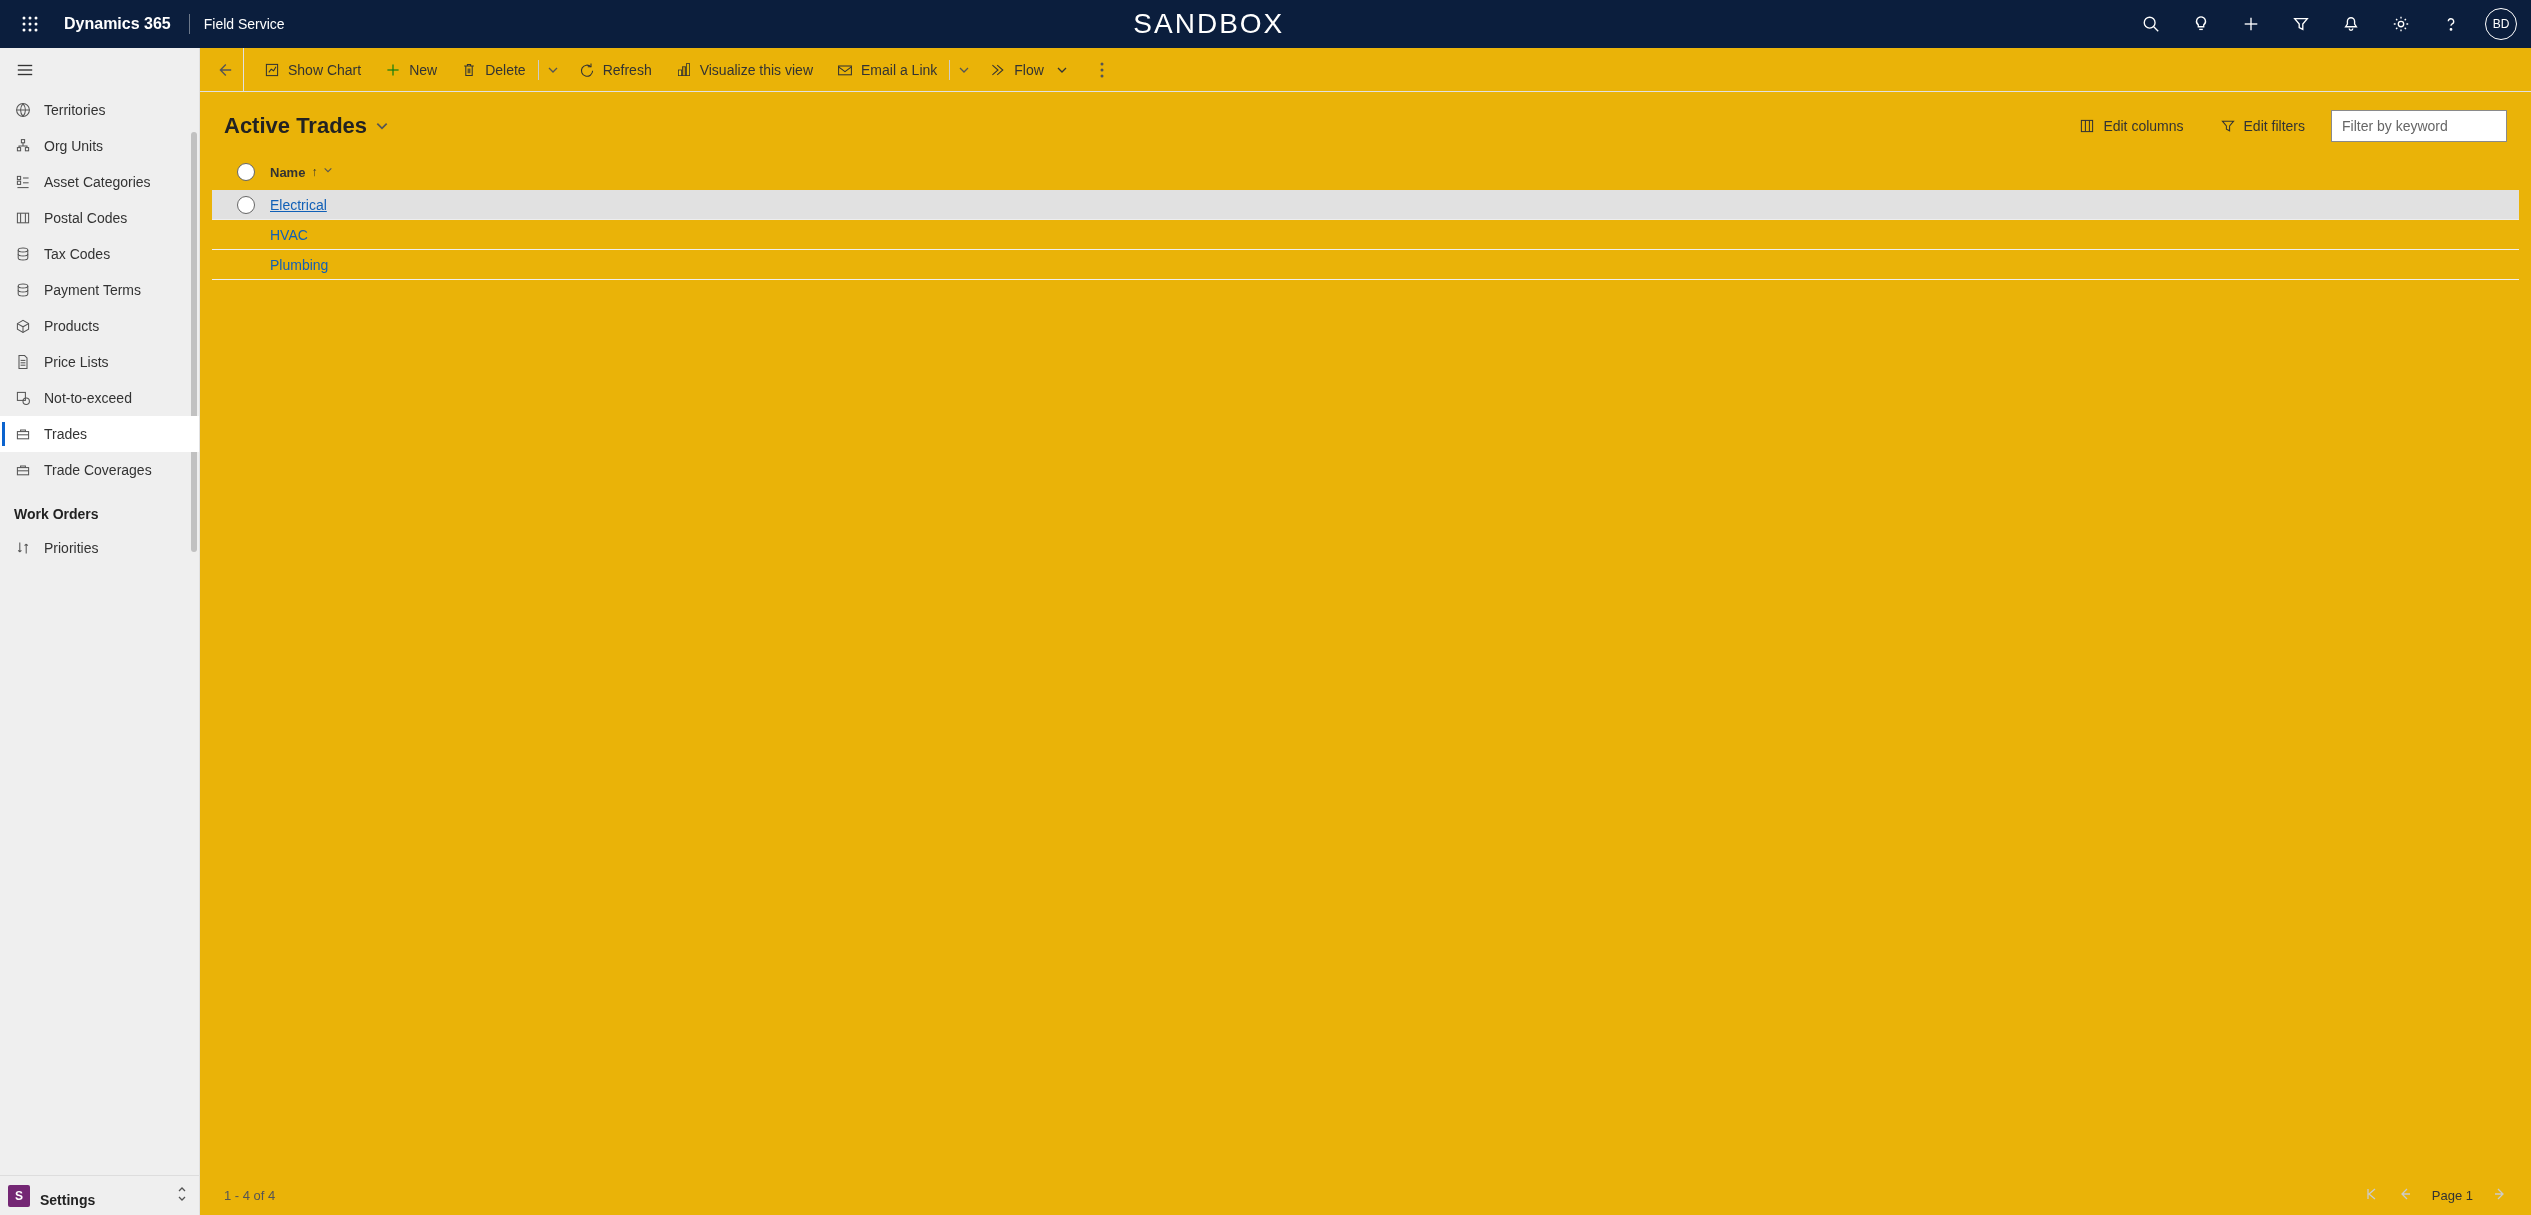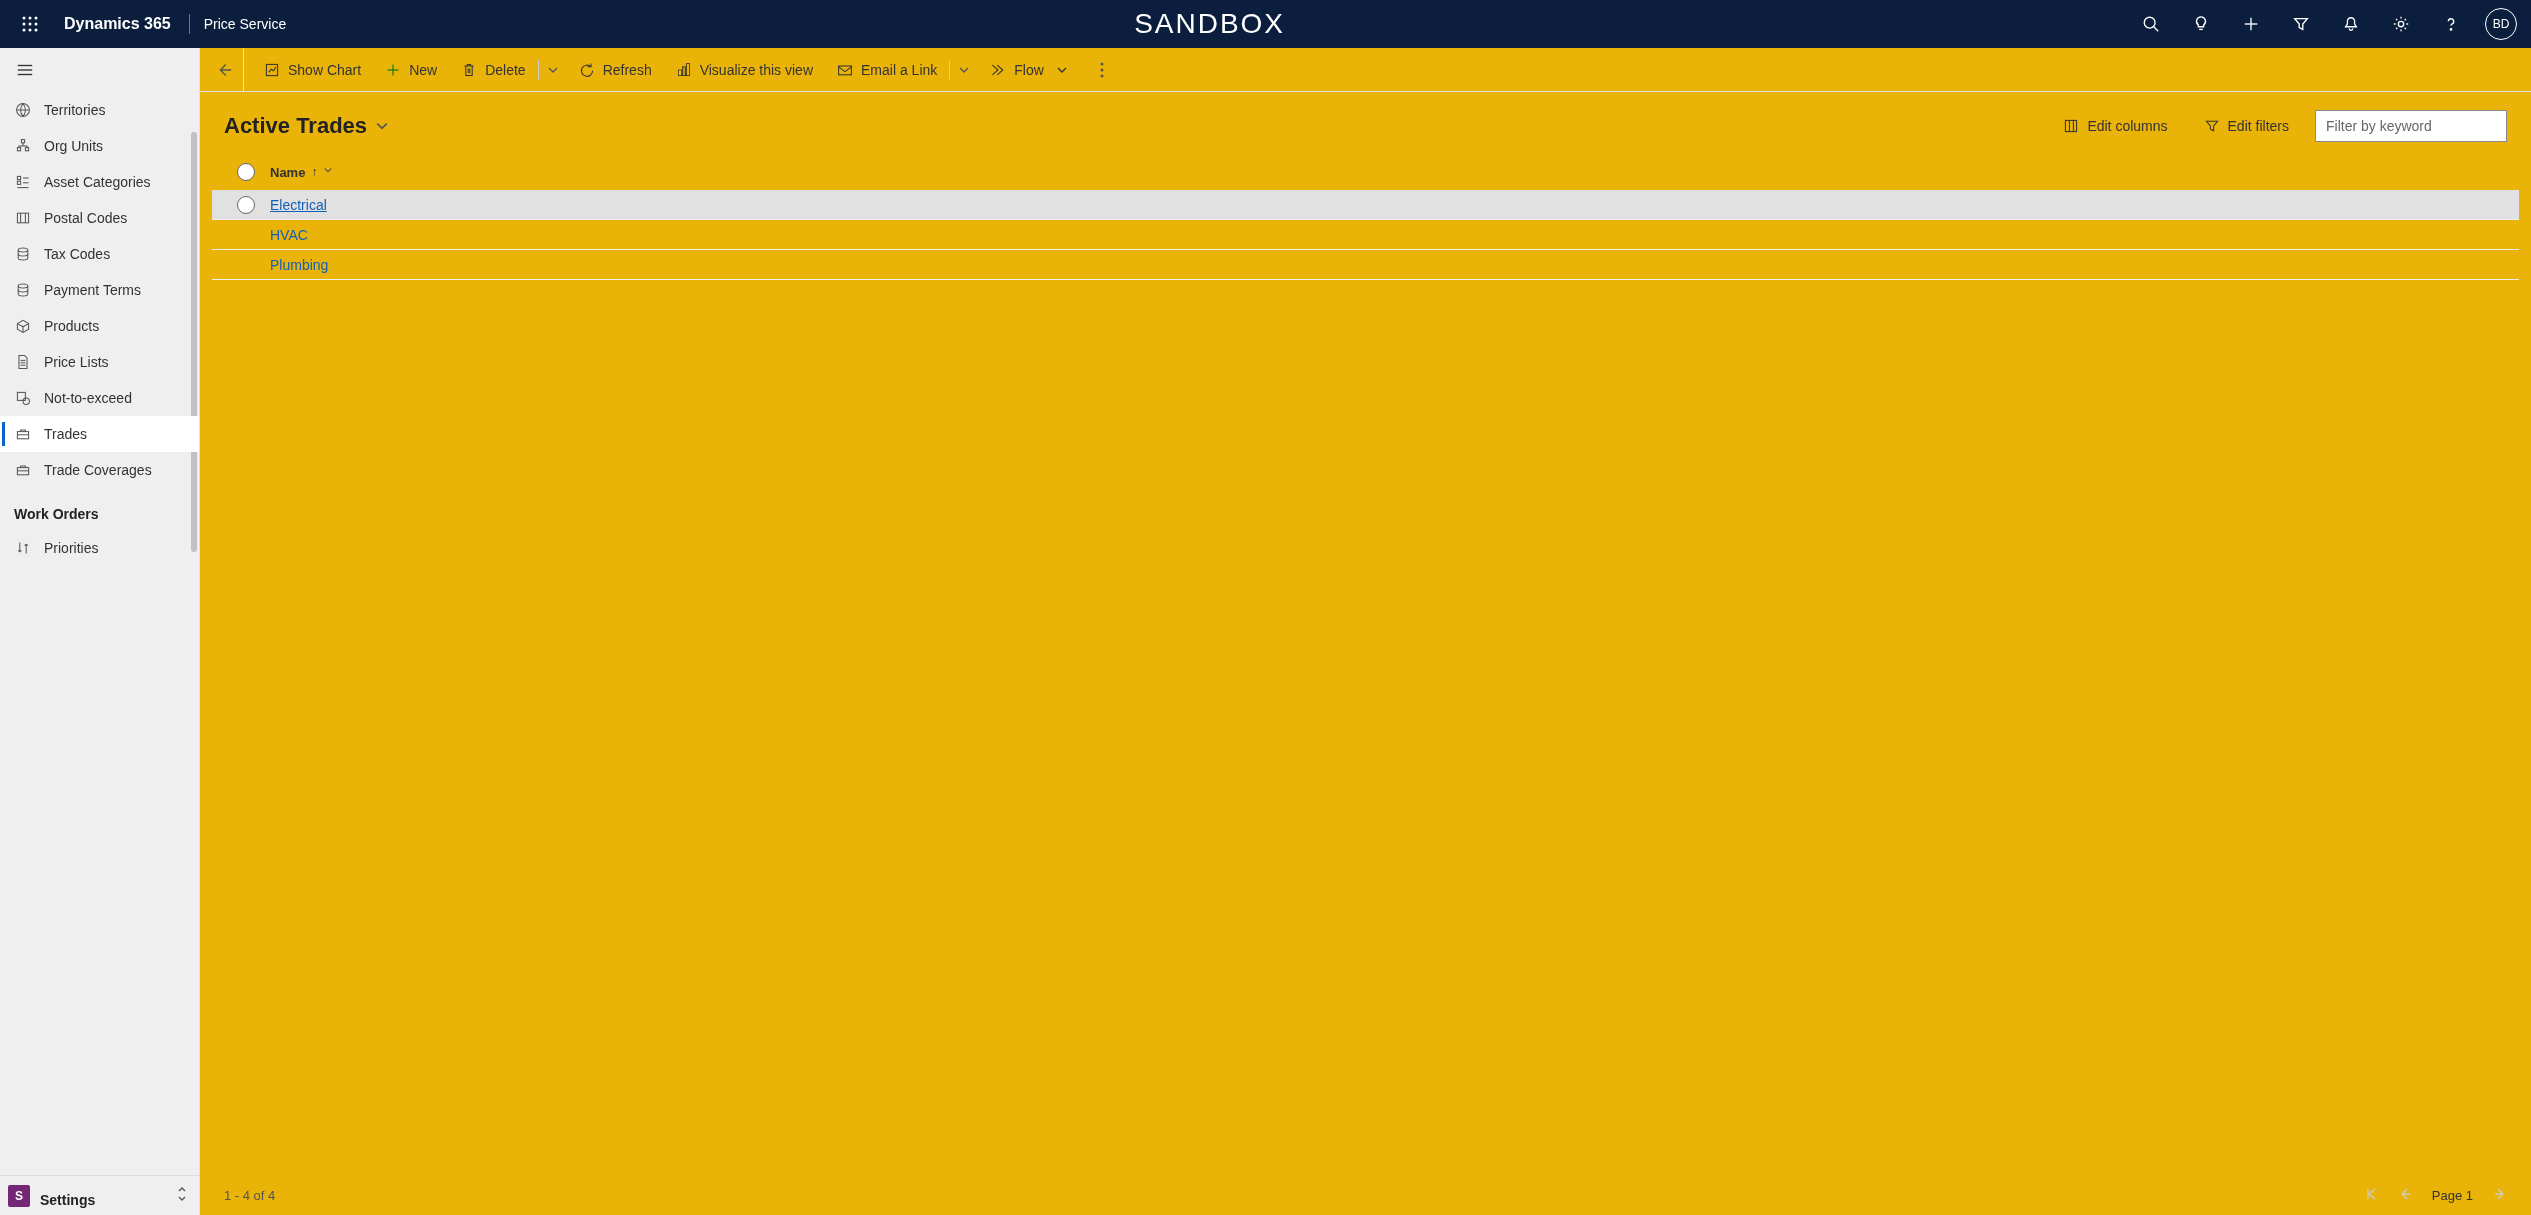--- a/index.html
+++ b/index.html
@@ -41,21 +41,21 @@
 .cmd-btn svg { stroke: #333; fill: none;}
 .cmd-split-sep { width: 1px; height: 20px; background: #ccc; margin: 0 0px;}
 .cmd-chevron { width: 28px; display: flex; align-items: center; justify-content: center; cursor: pointer;}
 .overflow-btn { width: 36px; display: flex; align-items: center; justify-content: center; cursor: pointer; height: 44px; margin-left: 4px;}
 
 .view-header { display: flex; align-items: center; padding: 18px 24px 12px; gap: 16px;}
 .view-title { font-size: 22px; font-weight: 600; color: #222;}
 .view-title-wrap { display:flex; align-items:center; gap:8px; cursor:pointer;}
 .spacer { flex: 1;}
 .view-action { display: flex; align-items: center; gap: 8px; padding: 4px 10px; cursor: pointer; color: #333;}
-.filter-input { width: 192px; height: 32px; border: 1px solid #8a8a8a; padding: 0 10px; font-size: 14px; }
+.filter-input { width: 176px; height: 32px; border: 1px solid #8a8a8a; padding: 0 10px; font-size: 14px; }
 .filter-input::placeholder { color: #666; }
 
 .grid { flex: 1; overflow: auto; padding: 0 12px;}
 .grid-header { display: flex; align-items: center; height: 36px; padding-left: 14px; }
 .selectall { width: 40px; display: flex; justify-content: center;}
 .radio { width: 18px; height: 18px; border: 1px solid #666; border-radius: 50%; cursor: pointer; background:#fff;}
 .col-head { display: flex; align-items: flex-start; gap: 6px; font-size: 13px; font-weight: 600; color: #333; cursor: pointer; padding-left: 4px;}
 .sort-icon { font-size: 12px;}
 .grid-row { display: flex; align-items: center; height: 30px; border-bottom: 1px solid #eee; padding-left: 14px;}
 .grid-row.hover { background: #e1e1e1; }
@@ -85,21 +85,21 @@
         <circle cx="2" cy="8" r="1.5"></circle>
         <circle cx="8" cy="8" r="1.5"></circle>
         <circle cx="14" cy="8" r="1.5"></circle>
         <circle cx="2" cy="14" r="1.5"></circle>
         <circle cx="8" cy="14" r="1.5"></circle>
         <circle cx="14" cy="14" r="1.5"></circle>
       </svg>
   </div>
   <div class="brand">Dynamics 365</div>
   <div class="vsep"></div>
-  <div class="app-name">Price Service</div>
+  <div class="app-name">Field Service</div>
   <div class="env-title">SANDBOX</div>
   <div class="top-icons">
     <div class="top-icon-btn">
         <svg width="18" height="18" viewBox="0 0 20 20" stroke-width="1.5">
           <circle cx="8.5" cy="8.5" r="6"></circle>
           <line x1="13" y1="13" x2="18" y2="18"></line>
         </svg>
       </div>
     <div class="top-icon-btn">
         <svg width="18" height="18" viewBox="0 0 20 20" stroke-width="1.5">

